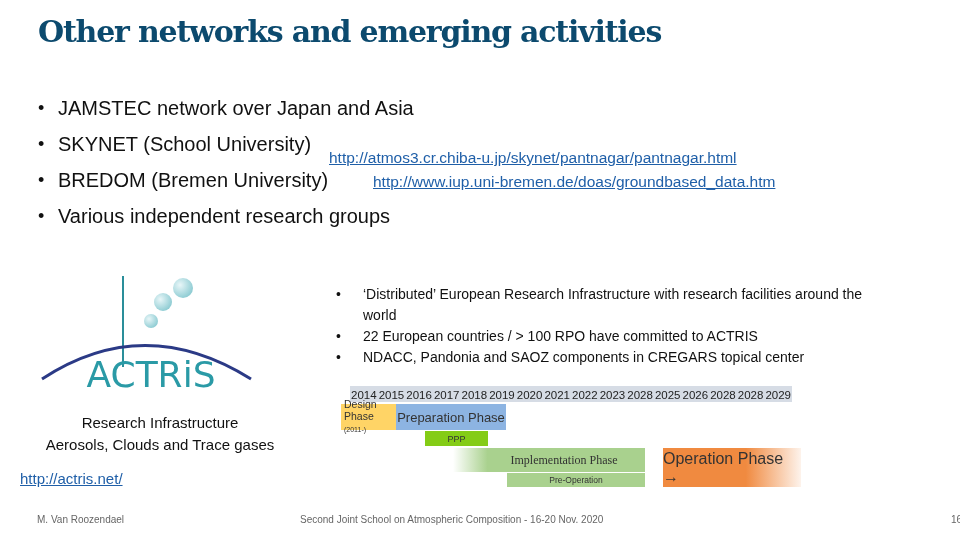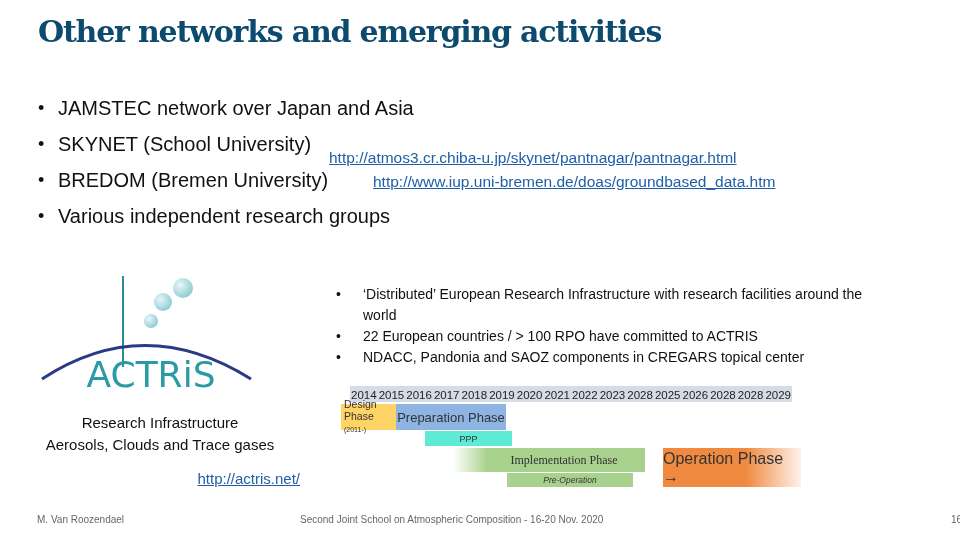--- a/index.html
+++ b/index.html
@@ -7,21 +7,21 @@
          font-family:"Liberation Sans", sans-serif; color:#111; }
   .title { position:absolute; left:38px; top:14px; font-family:"DejaVu Serif", serif; font-weight:bold;
            font-size:30px; color:#0c4a6e; letter-spacing:-1.2px; white-space:nowrap; }
   .bullets { position:absolute; left:38px; top:95px; margin:0; padding:0; list-style:none; }
   .bullets li { height:36px; line-height:26px; font-size:20px; white-space:nowrap; position:relative; padding-left:20px; }
   .bullets li .dot { position:absolute; left:0; top:0; font-size:18px; }
   a, .link { color:#1f5fa8; text-decoration:underline; }
   .b-link { position:absolute; font-size:15.5px; white-space:nowrap; top:2px; }
   .logo { position:absolute; left:36px; top:272px; width:230px; height:125px; }
   .caption { position:absolute; left:20px; top:412px; width:280px; text-align:center; font-size:15px; line-height:22px; }
-  .actris-link { position:absolute; left:20px; top:470px; width:280px; text-align:right; font-size:15px; }
+  .actris-link { position:absolute; left:20px; top:470px; width:280px; text-align:left; font-size:15px; }
   .right-bullets { position:absolute; left:336px; top:284px; margin:0; padding:0; list-style:none; width:560px; }
   .right-bullets li { font-size:14px; line-height:21px; position:relative; padding-left:27px; }
   .right-bullets li .dot { position:absolute; left:0; top:0; }
   .timeline { position:absolute; left:341px; top:386px; width:442px; height:102px; }
   .tl-years { position:absolute; left:9px; top:0; height:16px; width:442px; background:#d6dce5; display:flex; }
   .tl-years span { flex:1; font-size:11.5px; text-align:center; line-height:18px; color:#222; }
   .bar { position:absolute; font-size:12px; display:flex; align-items:center; justify-content:center; color:#333; }
   .footer { position:absolute; top:514px; font-size:10px; color:#666; white-space:nowrap; }
 </style>
 </head>
@@ -93,21 +93,21 @@
       <span>2025</span>
     <span>2026</span>
       <span>2028</span>
       <span>2028</span>
       <span>2029</span>
   </div>
   <div class="bar" style="left:0;top:18px;width:55px;height:26px;background:#ffd466;font-size:10.5px;line-height:12px;justify-content:flex-start;padding-left:3px;box-sizing:border-box;">
     <div><span>Design Phase</span> <span style="font-size:7px">(2011-)</span></div>
   </div>
   <div class="bar" style="left:55px;top:18px;width:110px;height:26px;background:#8db4e2;font-size:13px;">Preparation Phase</div>
-  <div class="bar" style="left:84px;top:45px;width:87px;height:15px;background:#5eead4;font-size:9px;">PPP</div>
+  <div class="bar" style="left:84px;top:45px;width:63px;height:15px;background:#84cc16;font-size:9px;">PPP</div>
   <div class="bar" style="left:112px;top:62px;width:192px;height:24px;background:linear-gradient(to right, rgba(169,209,142,0) 0%, #a9d18e 18%);font-size:12px;padding-left:30px;box-sizing:border-box;font-family:Liberation Serif, serif;">Implementation Phase</div>
-  <div class="bar" style="left:166px;top:87px;width:126px;height:14px;background:#a9d18e;font-size:8.5px;font-style:italic;">Pre-Operation</div>
+  <div class="bar" style="left:166px;top:87px;width:138px;height:14px;background:#a9d18e;font-size:8.5px;">Pre-Operation</div>
   <div class="bar" style="left:313px;top:62px;width:138px;height:39px;background:linear-gradient(to right, #f08a40 60%, rgba(240,138,64,0.1) 100%);font-size:16px;margin-left:9px;">Operation Phase →</div>
 </div>
 
 <div class="footer" style="left:37px;">M. Van Roozendael</div>
 <div class="footer" style="left:300px;">Second Joint School on Atmospheric Composition - 16-20 Nov. 2020</div>
 <div class="footer" style="left:903px;margin-left:48px;">16</div>
 
 </body></html>

